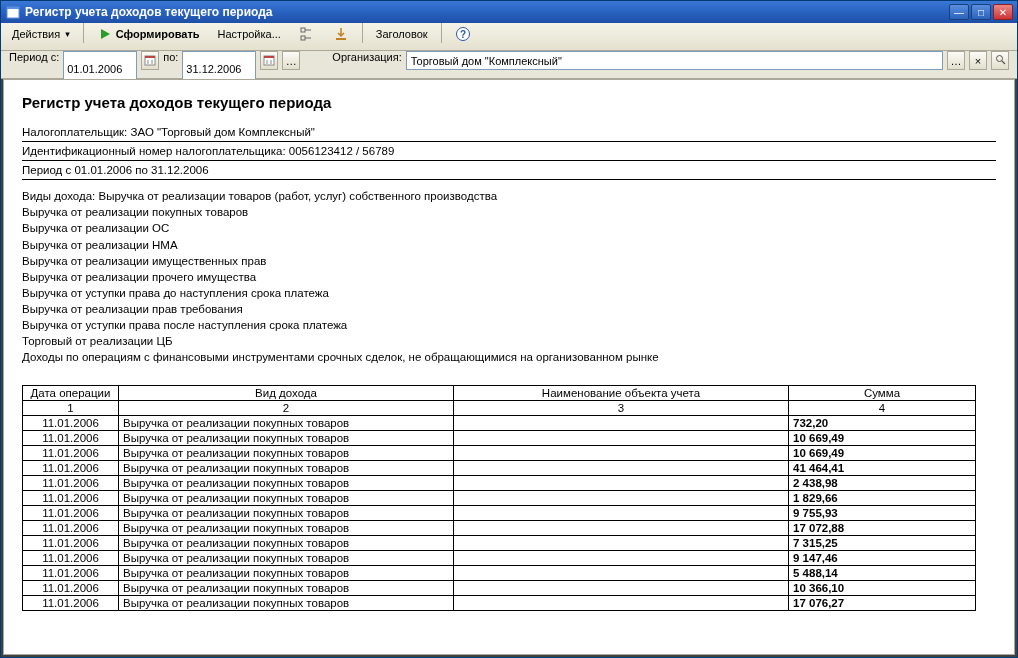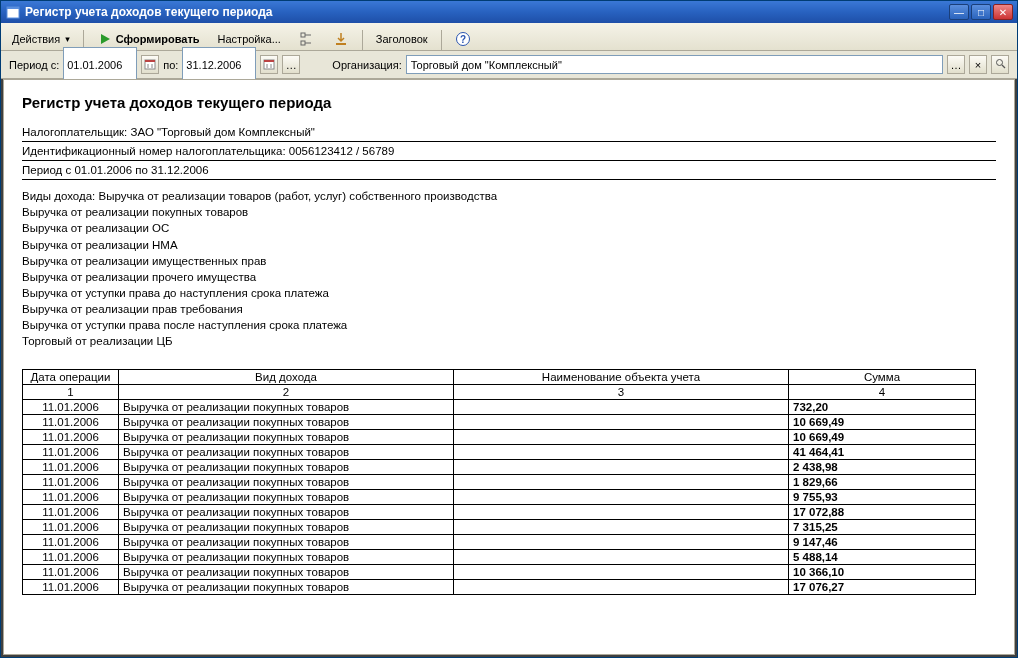--- a/index.html
+++ b/index.html
@@ -4,27 +4,27 @@
 <style>
   * { box-sizing: border-box; margin: 0; padding: 0; }
   html, body { width: 1018px; height: 658px; font-family: Arial, sans-serif; font-size: 11px; overflow: hidden; }
   .window { width: 1018px; height: 658px; background: #404040; border: 1px solid #003c74; display: flex; flex-direction: column; }
   .titlebar { height: 22px; background: linear-gradient(to bottom, #3a78d6 0%, #2862c0 50%, #1e4fa8 100%); display: flex; align-items: center; padding: 0 4px; color: #fff; }
   .titlebar-icon { width: 16px; height: 16px; margin-right: 4px; }
   .titlebar-title { flex: 1; font-weight: bold; font-size: 12px; }
   .win-controls { display: flex; gap: 2px; }
   .win-btn { width: 20px; height: 16px; background: linear-gradient(#5b8fde,#2a63bc); border: 1px solid #1a3f7a; border-radius: 2px; color: #fff; display: flex; align-items: center; justify-content: center; font-size: 10px; cursor: pointer; }
   .win-btn.close { background: linear-gradient(#e88,#c33); border-color: #822; }
-  .toolbar { height: 28px; background: linear-gradient(#f5f3e8,#e4e1cf); border-bottom: 1px solid #aca899; display: flex; align-items: flex-end; padding: 0 4px; gap: 4px; }
+  .toolbar { height: 28px; background: linear-gradient(#f5f3e8,#e4e1cf); border-bottom: 1px solid #aca899; display: flex; align-items: flex-start; padding: 0 4px; gap: 4px; }
   .toolbar-btn { height: 22px; padding: 0 6px; display: flex; align-items: center; gap: 3px; background: transparent; border: 1px solid transparent; cursor: pointer; font-size: 11px; }
   .toolbar-sep { width: 1px; height: 20px; background: #aca899; margin: 0 2px; }
   .drop { font-size: 9px; margin-left: 2px; }
   .bold { font-weight: bold; }
   .icon-sm { width: 16px; height: 16px; display: inline-block; }
-  .filterbar { height: 28px; background: #e8e6d8; border-bottom: 1px solid #aca899; display: flex; align-items: center; padding: 0 8px; gap: 4px; }
+  .filterbar { height: 28px; background: #e8e6d8; border-bottom: 1px solid #aca899; display: flex; padding: 0 8px; gap: 4px; }
   .filterbar label { font-size: 11px; }
   .date-input { width: 74px; height: 35px; border: 1px solid #7f9db9; background: #fff; font-size: 11px; padding: 0 3px; }
   .date-picker-btn, .small-btn { width: 18px; height: 19px; border: 1px solid #aca899; background: linear-gradient(#fcfbf6,#e2dfcc); display: inline-flex; align-items: center; justify-content: center; cursor: pointer; font-size: 11px; }
   .org-input { flex: 1; height: 19px; border: 1px solid #7f9db9; background: #fff; padding: 0 4px; font-size: 11px; }
   .content-wrap { flex: 1; position: relative; background: #fff; margin: 0 2px 2px 2px; border: 1px solid #aca899; overflow: hidden; display: flex; flex-direction: column; }
   .scroll-area { flex: 1; overflow: auto; position: relative; }
   .report { padding: 14px 18px 6px 18px; }
   .report-title { font-size: 15px; font-weight: bold; margin-bottom: 12px; }
   .underlined { border-bottom: 1px solid #000; padding: 1px 0; }
   .report-line { font-size: 11.5px; line-height: 1.4; }
@@ -162,20 +162,21 @@
             <div class="report-line">Виды дохода: Выручка от реализации товаров (работ, услуг) собственного производства</div>
             <div class="report-line">Выручка от реализации покупных товаров</div>
             <div class="report-line">Выручка от реализации ОС</div>
             <div class="report-line">Выручка от реализации НМА</div>
             <div class="report-line">Выручка от реализации имущественных прав</div>
             <div class="report-line">Выручка от реализации прочего имущества</div>
             <div class="report-line">Выручка от уступки права до наступления срока платежа</div>
             <div class="report-line">Выручка от реализации прав требования</div>
             <div class="report-line">Выручка от уступки права после наступления срока платежа</div>
             <div class="report-line">Торговый от реализации ЦБ</div>
+            <div class="report-line">Доходы по операциям с финансовыми инструментами срочных сделок, не обращающимися на организованном рынке</div>
           </div>
 
         <table class="data">
           <colgroup>
             <col style="width:96px">
               <col style="width:335px">
               <col style="width:335px">
               <col style="width:187px">
           </colgroup>
           <thead>

